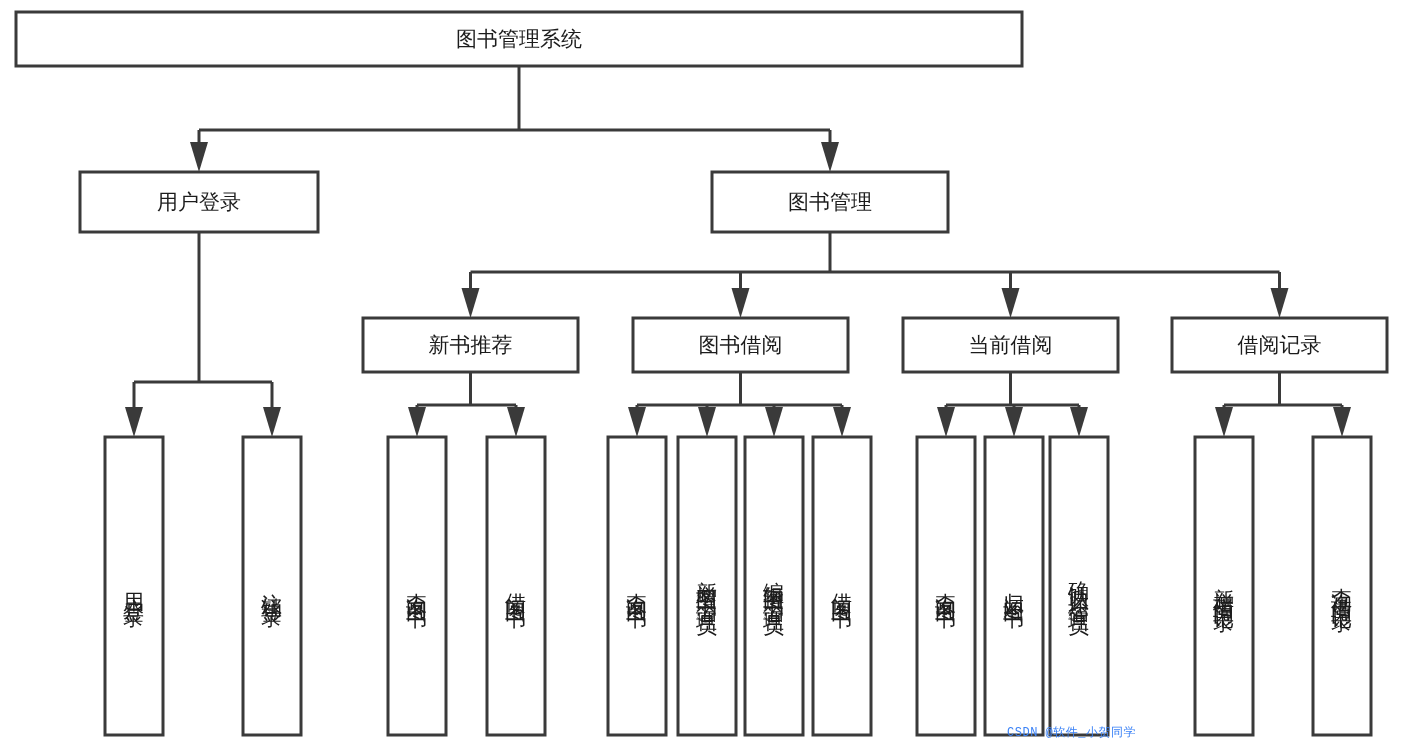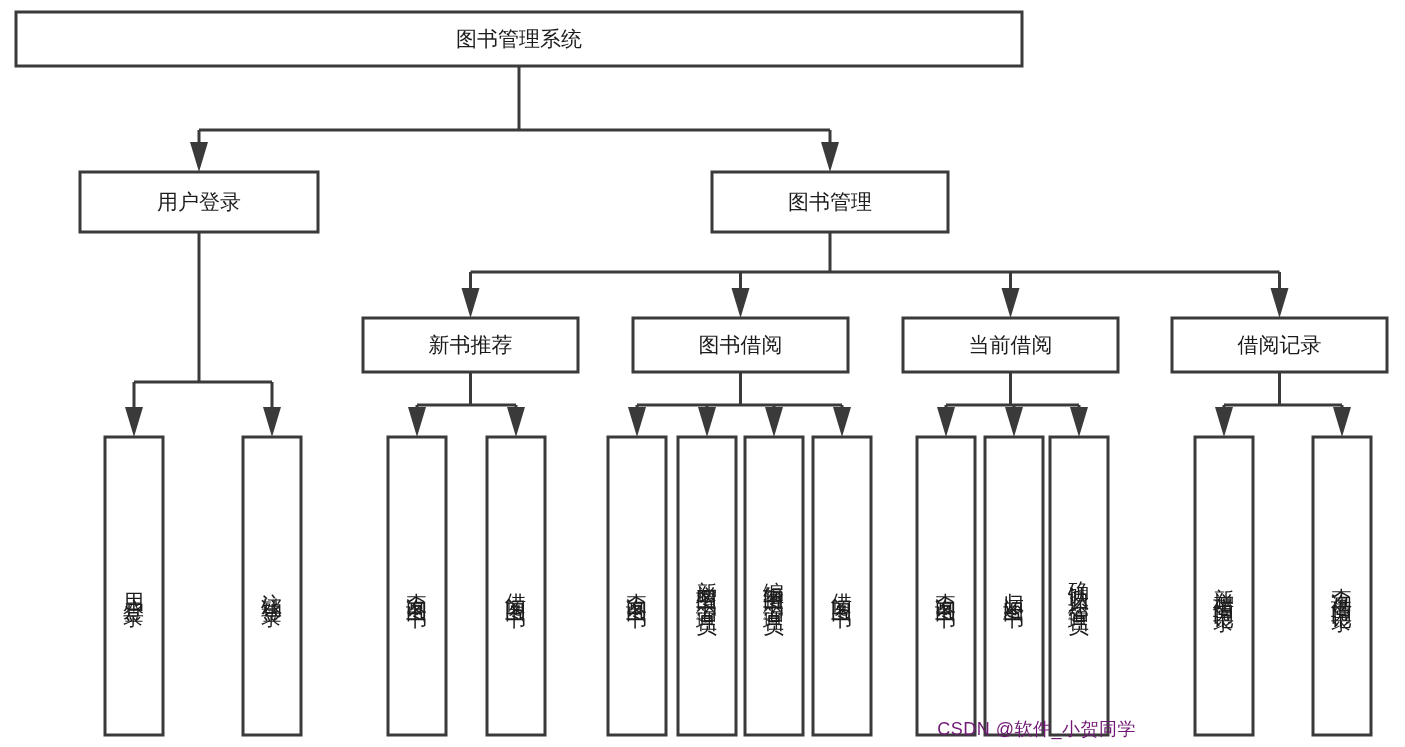--- a/index.html
+++ b/index.html
@@ -66,23 +66,23 @@
     line-height: 1.0;
     letter-spacing: 5px;
     color: #1c1c1c;
     white-space: nowrap;
     pointer-events: none;
   }
   .watermark {
     position: absolute;
     right: 8px;
     bottom: 6px;
-    font-family: Liberation Sans, sans-serif;
-    font-size: 18px;
-    color: #701a75;
+    font-family: Liberation Mono, monospace;
+    font-size: 12px;
+    color: #3b82f6;
     white-space: nowrap;
     letter-spacing: 0.5px;
   }
 </style>
 </head>
 <body>
 
 <div id="diagram-root">
 
   <svg class="diagram-canvas" viewBox="0 0 1405 747">

